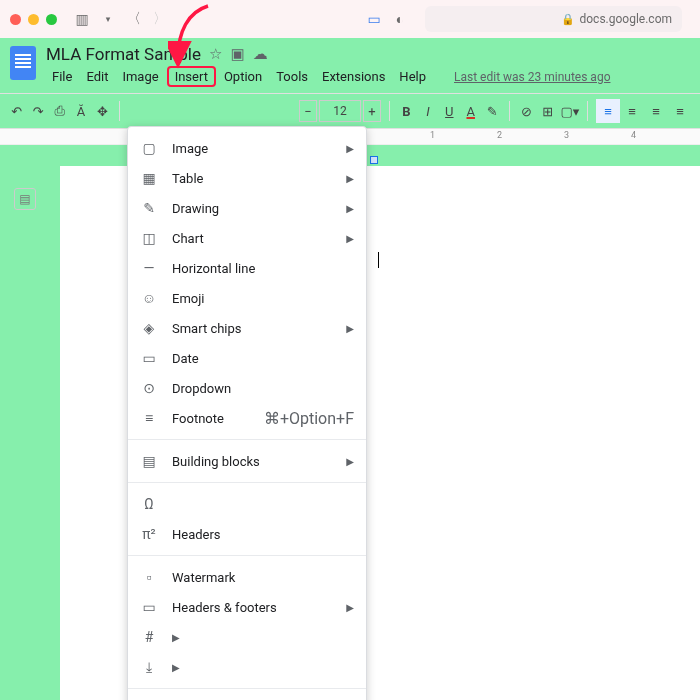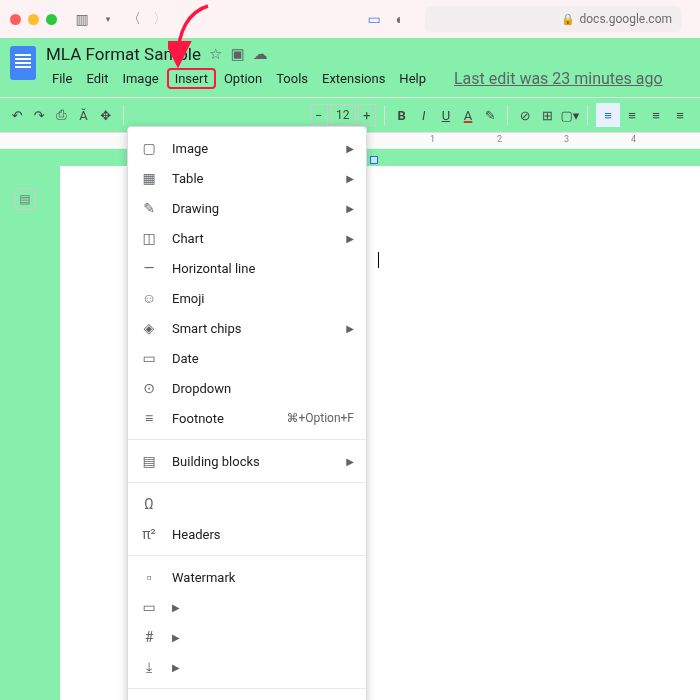--- a/index.html
+++ b/index.html
@@ -14,40 +14,40 @@
   .apparea { background:#86efac; height:calc(100% - 38px); position:relative; }
   .dochead { padding:6px 10px 0 10px; display:flex; align-items:flex-start; gap:10px;}
   .logo { width:26px; height:34px; background:#4285f4; border-radius:3px; position:relative; margin-top:2px;}
   .logo::after{content:""; position:absolute; left:5px; right:5px; top:8px; height:2px; background:#fff; box-shadow:0 4px 0 #fff,0 8px 0 #fff,0 12px 0 #fff;}
   .titles { display:flex; flex-direction:column; }
   .doctitle { font-size:17px; color:#202124; display:flex; align-items:center; gap:8px;}
   .doctitle .ic{color:#5f6368;font-size:15px;}
   .menubar { display:flex; gap:2px; font-size:13px; color:#202124; margin-top:2px; align-items:center;}
   .menubar span { padding:3px 6px; border-radius:3px; cursor:default;}
   .menubar .hl { border:2px solid #ff1744; border-radius:4px; padding:1px 6px;}
-  .lastedit { color:#5f6368; text-decoration:underline; margin-left:14px; font-size:16px;}
+  .lastedit { color:#5f6368; text-decoration:underline; margin-left:14px; font-size:12px;}
   .toolbar { height:36px; border-top:1px solid #e0e0e0; border-bottom:1px solid #e0e0e0; margin-top:6px; display:flex; align-items:center; padding:0 8px; gap:4px; font-size:13px; color:#444;}
   .tb { width:24px; height:24px; display:flex; align-items:center; justify-content:center; color:#444;}
   .vsep{width:1px;height:20px;background:#ddd;margin:0 4px;}
   .fontsize{display:flex;align-items:center;gap:2px;}
   .fsbtn{width:18px;height:22px;border:1px solid #ccc;display:flex;align-items:center;justify-content:center;font-size:13px;}
-  .fsval{width:26px;height:22px;border:1px solid #ccc;display:flex;align-items:center;justify-content:center;font-size:12px;}
+  .fsval{width:42px;height:22px;border:1px solid #ccc;display:flex;align-items:center;justify-content:center;font-size:12px;}
   .alignset{display:flex;}
   .alignset .tb.active{background:#e8f0fe;color:#1a73e8;}
   .ruler { height:16px; background:#fafafa; border-bottom:1px solid #eee; position:relative; font-size:9px; color:#888;}
   .ruler .mk{position:absolute;top:1px;}
   .page { position:absolute; left:60px; right:0; top:128px; bottom:0; background:#fff; }
   .sideicon{position:absolute;left:14px;top:150px;width:22px;height:22px;border:1px solid #ccc;border-radius:3px;display:flex;align-items:center;justify-content:center;color:#777;font-size:12px;}
   .cursor{position:absolute;left:378px;top:214px;width:1px;height:16px;background:#000;}
   .menu { position:absolute; left:127px; top:88px; width:240px; background:#fff; border:1px solid #dadce0; border-radius:4px; box-shadow:0 2px 10px rgba(0,0,0,.2); padding:6px 0; font-size:13px; color:#202124;}
   .mi { display:flex; align-items:center; height:30px; padding:0 12px; gap:14px; cursor:default;}
   .mi .ic{width:18px;text-align:center;color:#5f6368;font-size:14px;}
   .mi .lbl{flex:1;}
   .mi .arr{color:#5f6368;font-size:10px;}
-  .mi .sc{color:#5f6368;font-size:12px;}
+  .mi .sc{color:#5f6368;font-size:16px;}
   .msep{height:1px;background:#e8eaed;margin:6px 0;}
   .arrow { position:absolute; left:168px; top:2px; pointer-events:none; }
   .underline-a { text-decoration:underline; text-decoration-thickness:2px; text-decoration-color:#d93025;}
   .bluebox{position:absolute;left:370px;top:118px;width:8px;height:8px;border:1px solid #1a73e8;background:#d2e3fc;}
 </style>
 </head>
 <body>
 
 <div class="titlebar">
   <div class="traffic">
@@ -200,20 +200,21 @@
         <span class="ic">π²</span>
         <span class="lbl">Headers</span>
       </div>
       <div class="msep"></div>
       <div class="mi">
         <span class="ic">▫</span>
         <span class="lbl">Watermark</span>
       </div>
       <div class="mi">
         <span class="ic">▭</span>
+        <span class="lbl">Headers &amp; footers</span>
         <span class="arr">▶</span>
       </div>
       <div class="mi">
         <span class="ic">#</span>
         <span class="arr">▶</span>
       </div>
       <div class="mi">
         <span class="ic">⤓</span>
         <span class="arr">▶</span>
       </div>

